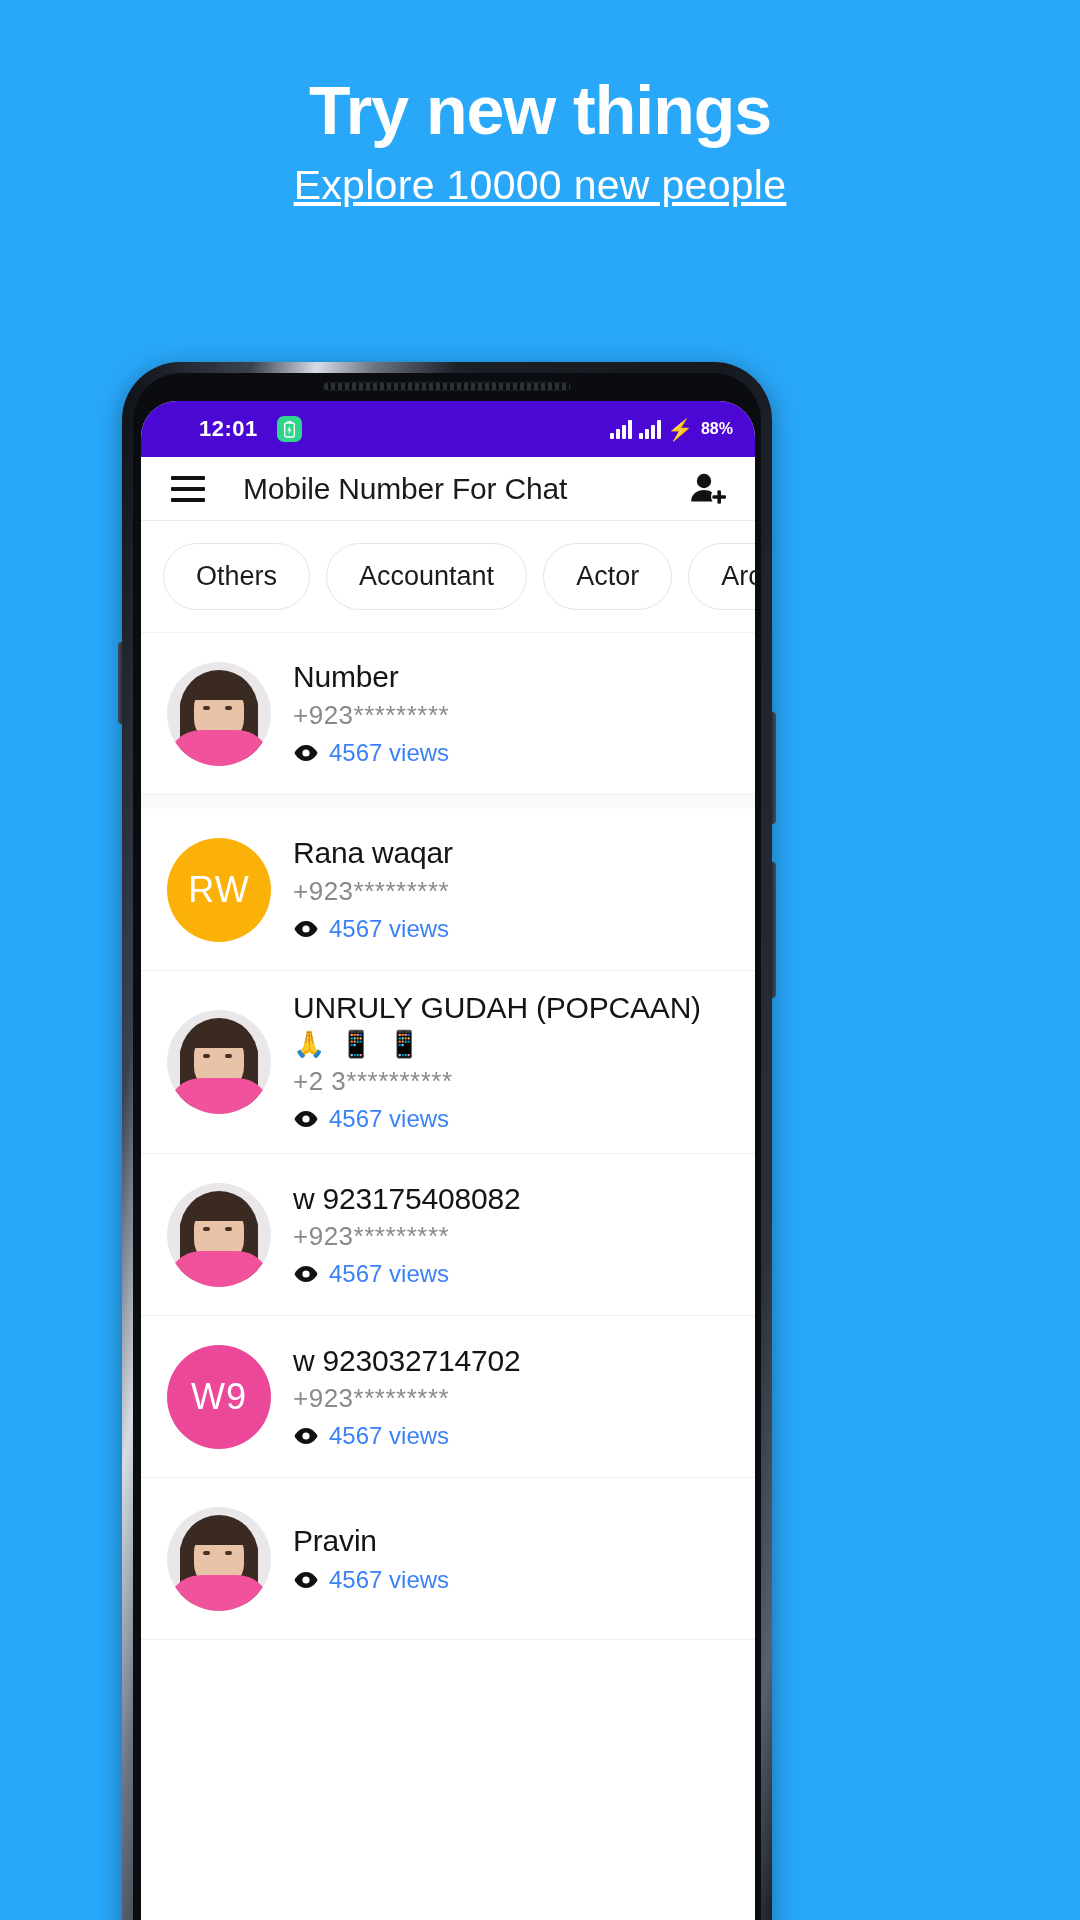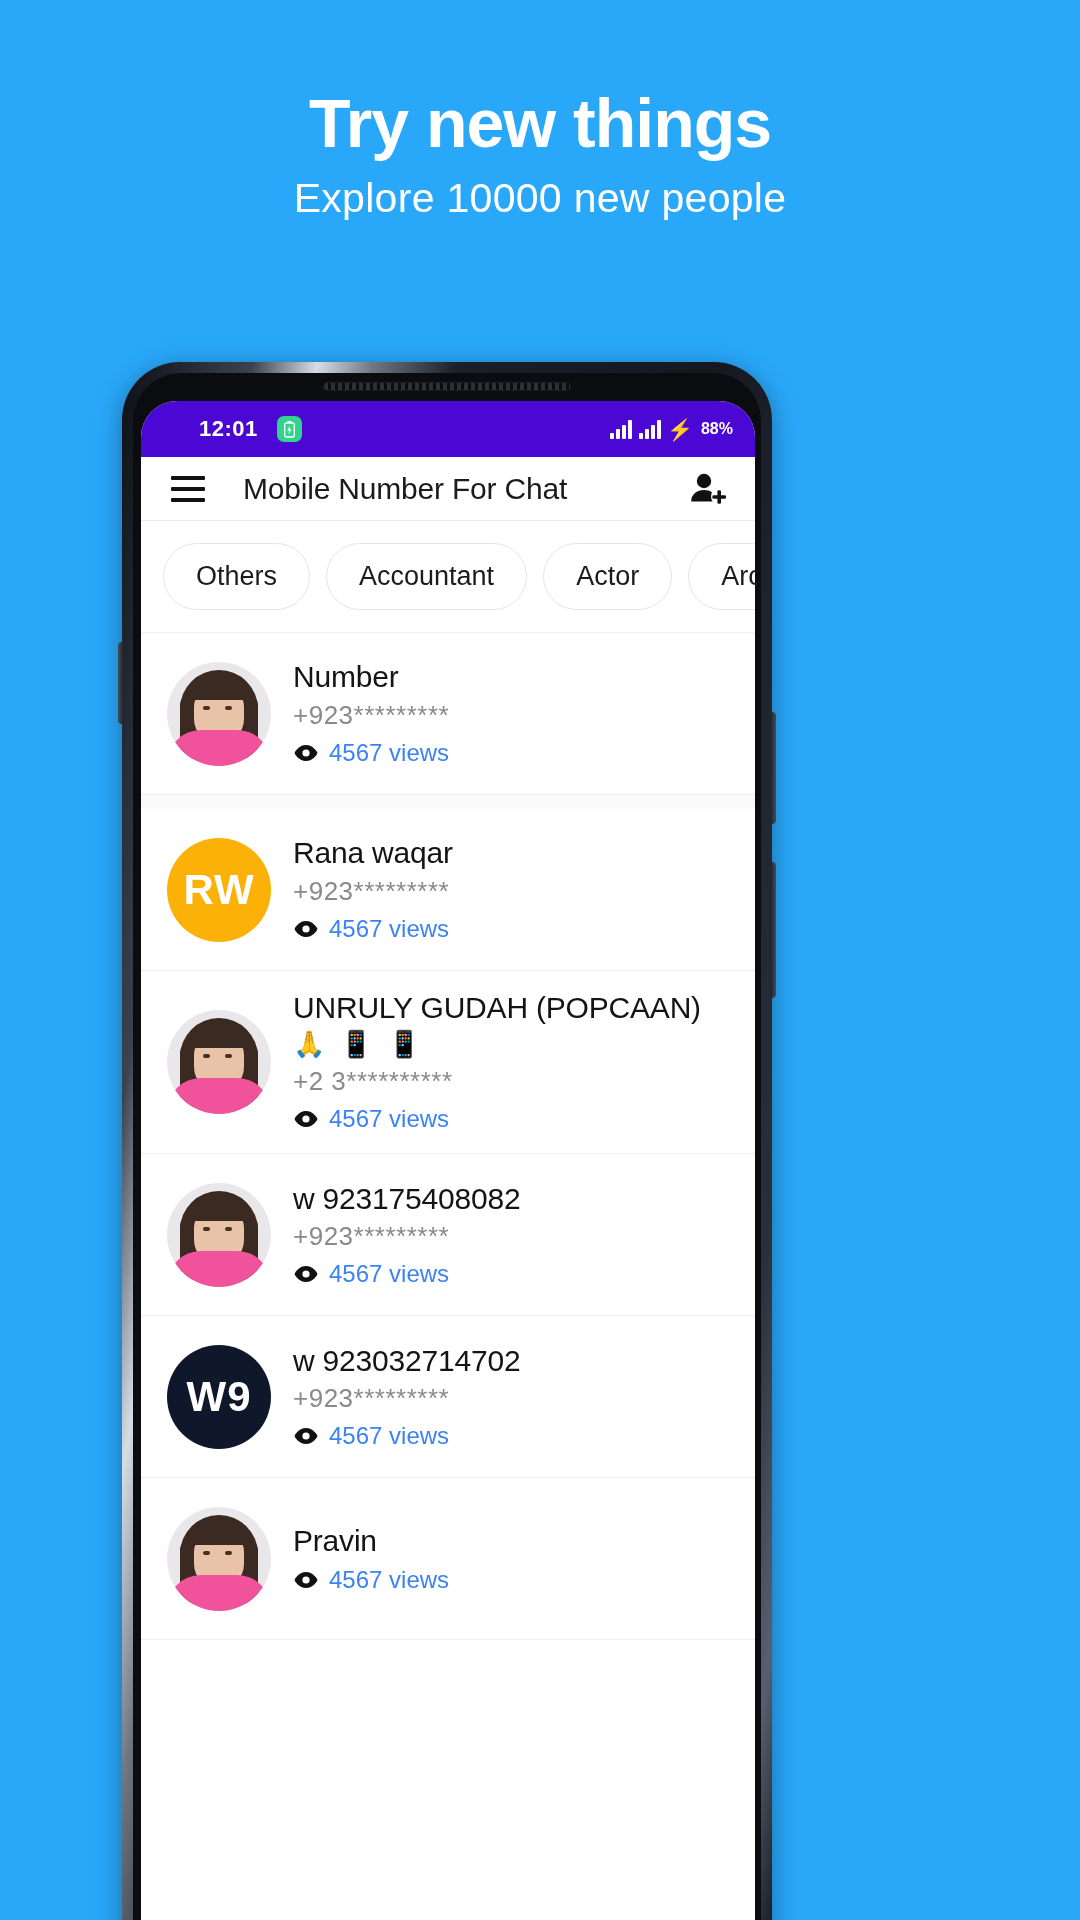--- a/index.html
+++ b/index.html
@@ -5,37 +5,38 @@
   * { box-sizing: border-box; margin: 0; padding: 0; }
   html, body {
     width: 1080px; height: 1920px;
     overflow: hidden;
     font-family: "Liberation Sans", sans-serif;
   }
   body { background: #29A7F9; position: relative; }
 
   
   .promo {
-    position: absolute; top: 13px; left: 0; width: 1080px;
+    position: absolute; top: 0; left: 0; width: 1080px;
     text-align: center; color: #ffffff;
   }
   .promo-title {
     margin-top: 76px;
     font-size: 68px;
     font-weight: bold;
     letter-spacing: -1px;
     line-height: 1.0;
     color: #ffffff;
   }
   .promo-sub {
     margin-top: 18px;
     font-size: 41px;
     font-weight: normal;
     color: #ffffff;
     letter-spacing: 0.3px;
+    text-decoration: underline;
   }
 
   
   .phone {
     position: absolute;
     left: 122px;
     top: 362px;
     width: 650px;
     height: 1600px;
     border-radius: 58px 58px 0 0;
@@ -156,21 +157,21 @@
   }
   .row.gap-top { margin-top: 14px; }
   .avatar {
     flex: 0 0 auto;
     width: 104px; height: 104px; border-radius: 50%;
     overflow: hidden; position: relative;
     display: flex; align-items: center; justify-content: center;
     background: #e7e7ec;
   }
   .avatar .initials {
-    font-size: 42px; color: #ffffff; letter-spacing: 1px; font-weight: bold;
+    font-size: 36px; color: #ffffff; letter-spacing: 1px;
   }
   .meta { flex: 1; min-width: 0; }
   .name {
     font-size: 30px; color: #141414;
     line-height: 1.15;
     white-space: nowrap; overflow: hidden;
     letter-spacing: -0.2px;
   }
   .emoji-line { font-size: 26px; line-height: 1.3; margin-top: 2px; letter-spacing: 4px; }
   .phone-num {
@@ -385,21 +386,21 @@
                   <path d="M13 1C6 1 1.6 8 1.6 9s4.4 8 11.4 8 11.4-7 11.4-8S20 1 13 1z" fill="#111111"></path>
                   <circle cx="13" cy="9" r="3.6" fill="#ffffff"></circle>
                 </svg>
               </span>
               <span class="views-text">4567 views</span>
             </div>
           </div>
         </div>
 
         <div class="row">
-          <div class="avatar" style="background:#0f172a">
+          <div class="avatar" style="background:#ec4899">
             <span class="initials">W9</span>
           </div>
           <div class="meta">
             <div class="name">w 923032714702</div>
             <div class="phone-num">+923*********</div>
             <div class="views">
               <span class="eye">
                 <svg width="26" height="18" viewBox="0 0 26 18" aria-hidden="true">
                   <path d="M13 1C6 1 1.6 8 1.6 9s4.4 8 11.4 8 11.4-7 11.4-8S20 1 13 1z" fill="#111111"></path>
                   <circle cx="13" cy="9" r="3.6" fill="#ffffff"></circle>

